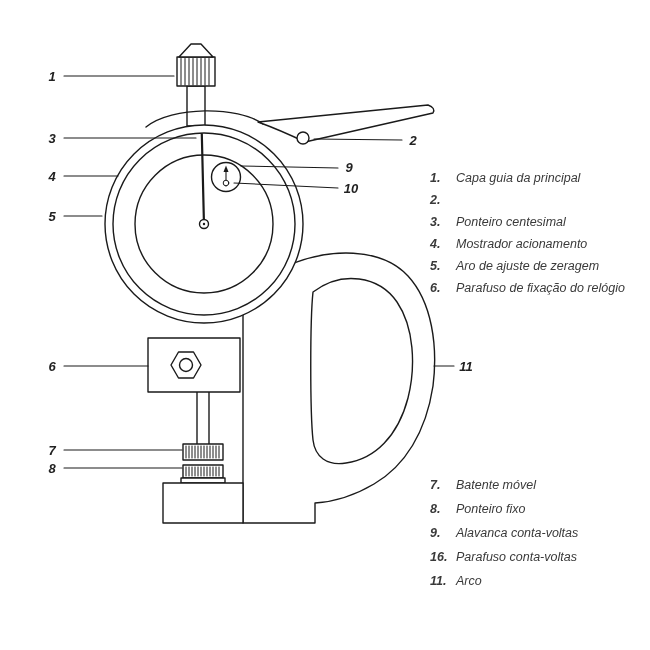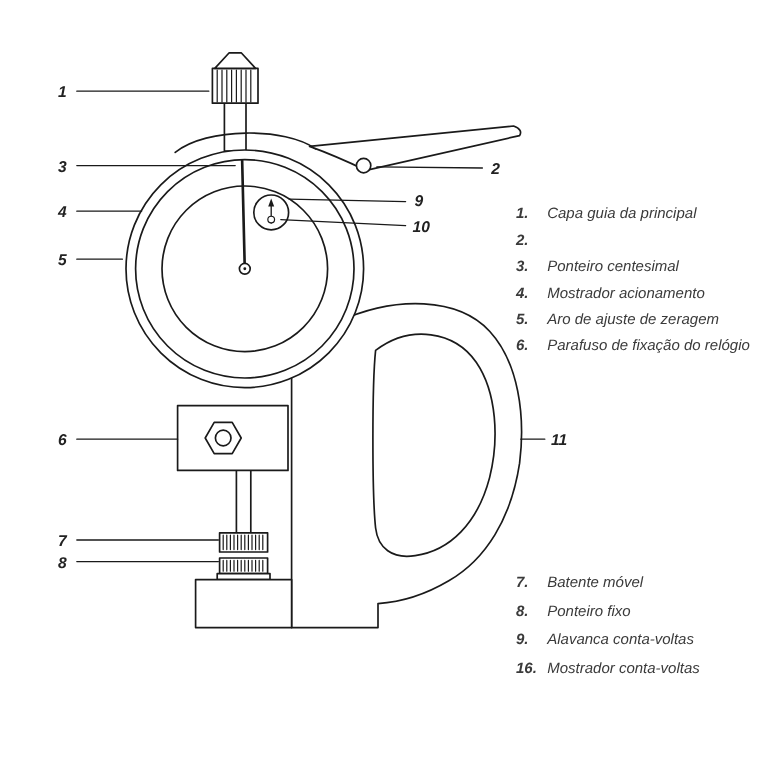--- a/index.html
+++ b/index.html
@@ -153,17 +153,21 @@
     <div class="legend-row">
       <span class="legend-num">8.</span>
       <span class="legend-label">Ponteiro fixo</span>
     </div>
     <div class="legend-row">
       <span class="legend-num">9.</span>
       <span class="legend-label">Alavanca conta-voltas</span>
     </div>
     <div class="legend-row">
       <span class="legend-num">16.</span>
-      <span class="legend-label">Mostrador conta-voltas</span>
+      <span class="legend-label">Parafuso conta-voltas</span>
+    </div>
+    <div class="legend-row">
+      <span class="legend-num">11.</span>
+      <span class="legend-label">Arco</span>
     </div>
   </div>
 
 </div>
 
 </body></html>

